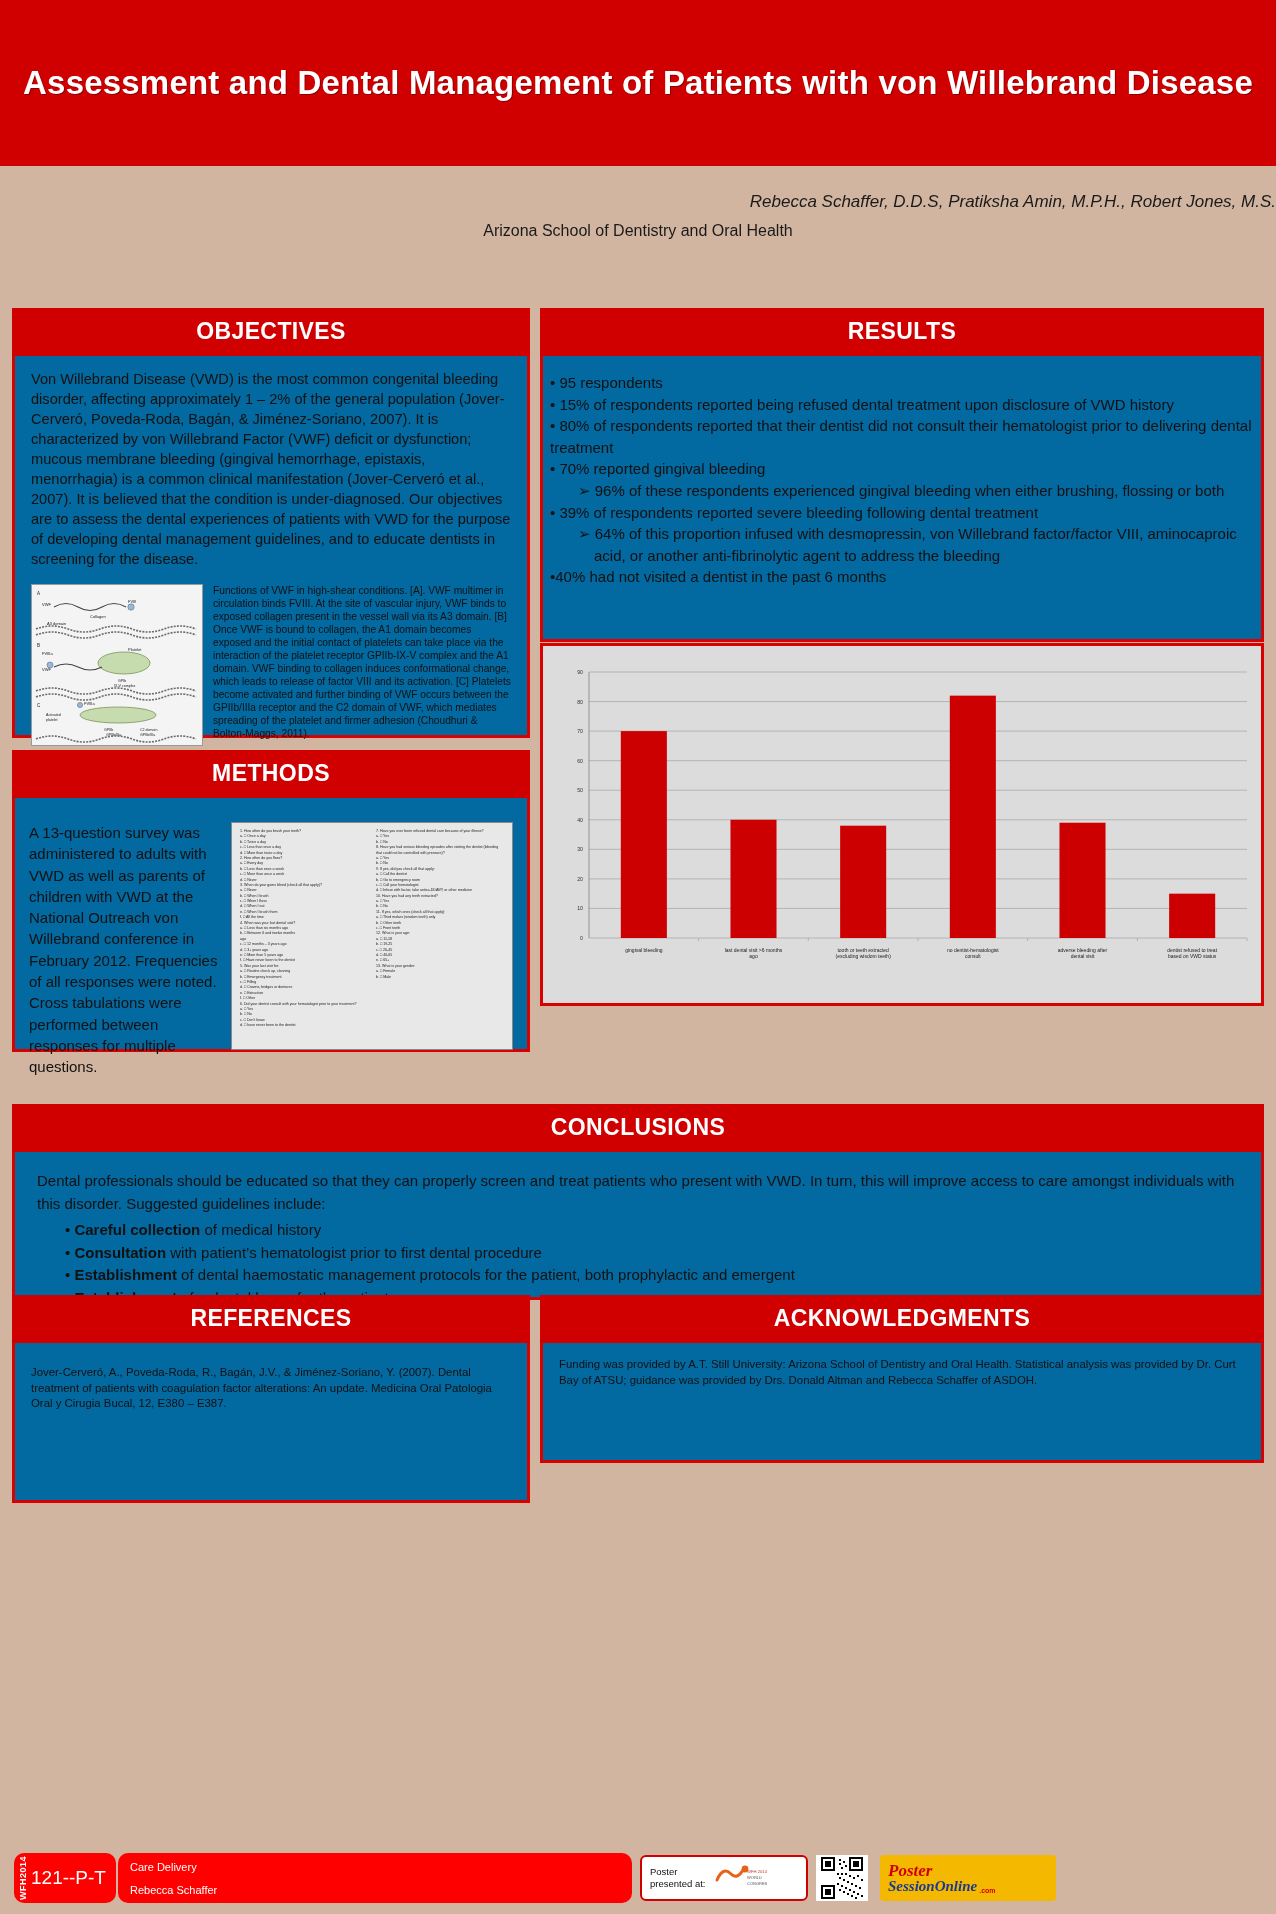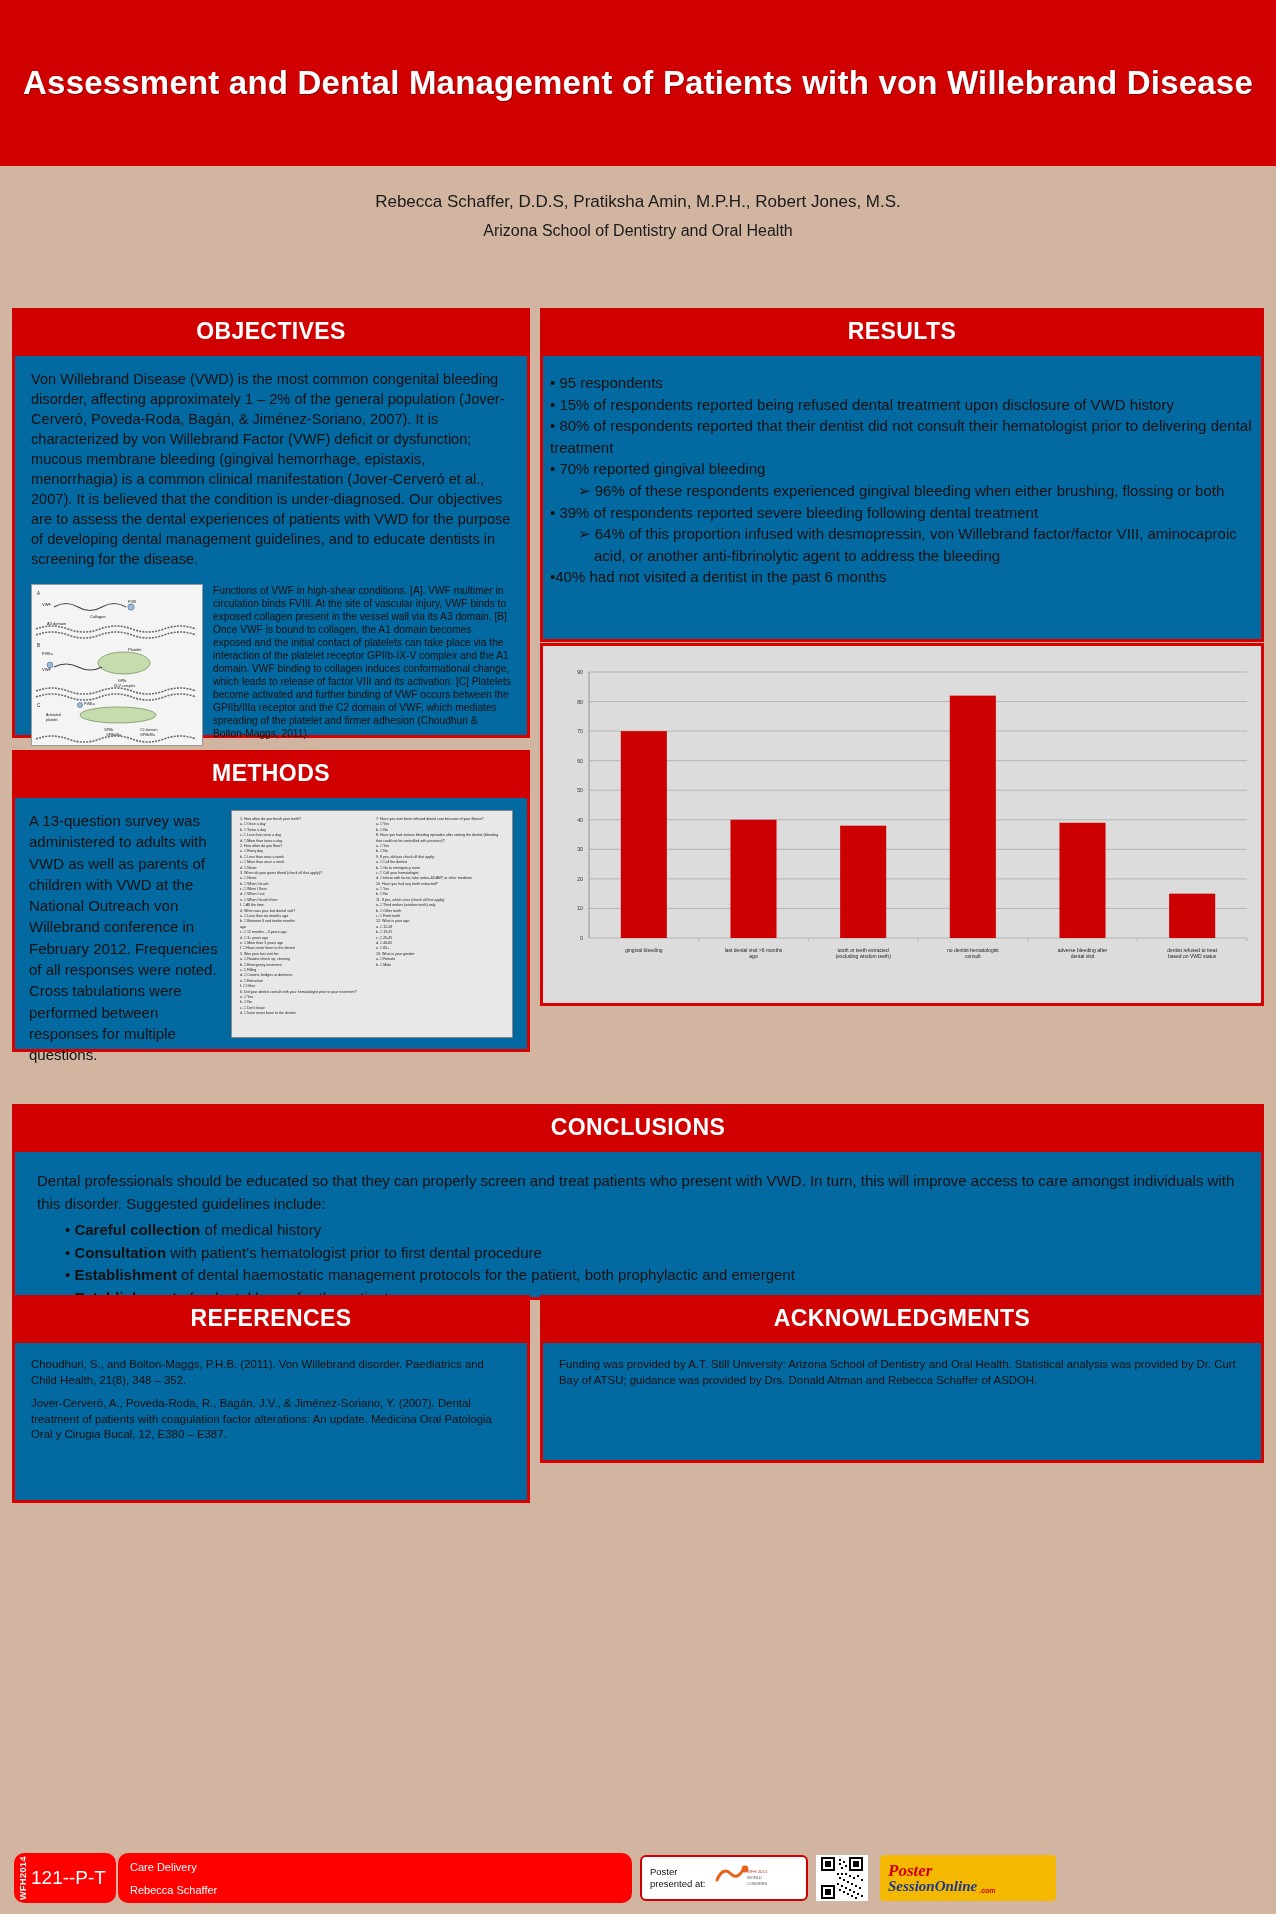--- a/index.html
+++ b/index.html
@@ -12,22 +12,22 @@
   .title-bar {
     position:absolute; left:0; top:0; width:1276px; height:166px;
     background:#d10000; display:flex; align-items:center; justify-content:center;
   }
   .title-bar h1 {
     margin:0; color:#ffffff; font-size:33px; font-weight:bold;
     text-align:center; line-height:1.35; letter-spacing:.2px;
     text-shadow:1px 1px 0 #8a0000;
   }
   .authors {
-    position:absolute; left:0; top:192px; width:1276px; text-align:center;
-    font-size:17px; color:#1a1a1a;
+    position:absolute; left:0; top:192px; width:1276px; text-align:right;
+    font-size:17px; font-style:italic; color:#1a1a1a;
   }
   .affil {
     position:absolute; left:0; top:222px; width:1276px; text-align:center;
     font-size:16px; color:#1a1a1a;
   }
   .panel { position:absolute; }
   .panel-head {
     background:#d10000; color:#fff; font-size:23px; font-weight:bold;
     text-align:center; padding:10px 0 11px 0; letter-spacing:.4px;
   }
@@ -126,21 +126,21 @@
           </g>
         </svg>
       </div>
       <div class="fig-cap" style="flex:1;">Functions of VWF in high-shear conditions. [A]. VWF multimer in circulation binds FVIII. At the site of vascular injury, VWF binds to exposed collagen present in the vessel wall via its A3 domain. [B] Once VWF is bound to collagen, the A1 domain becomes exposed and the initial contact of platelets can take place via the interaction of the platelet receptor GPIIb-IX-V complex and the A1 domain. VWF binding to collagen induces conformational change, which leads to release of factor VIII and its activation. [C] Platelets become activated and further binding of VWF occurs between the GPIIb/IIIa receptor and the C2 domain of VWF, which mediates spreading of the platelet and firmer adhesion (Choudhuri &amp; Bolton-Maggs, 2011).</div>
     </div>
   </div>
 </div>
 
 <div class="panel" style="left:12px; top:750px; width:518px;">
   <div class="panel-head">METHODS</div>
-  <div class="panel-body" style="height:254px; padding:12px 14px;">
+  <div class="panel-body" style="height:254px; padding:24px 14px;">
     <div style="display:flex; gap:12px;">
       <div class="para" style="width:190px; font-size:15px; line-height:1.42;">A 13-question survey was administered to adults with VWD as well as parents of children with VWD at the National Outreach von Willebrand conference in February 2012. Frequencies of all responses were noted. Cross tabulations were performed between responses for multiple questions.</div>
       <div class="survey-img" style="flex:1; height:228px; padding:6px 8px;">
         <div style="display:flex; gap:8px;">
           <div class="sq-col" id="sq-left" style="flex:1;">
               <div>1.  How often do you brush your teeth?</div>
               <div>a.  □ Once a day</div>
               <div>b.  □ Twice a day</div>
               <div>c.  □ Less than once a day</div>
               <div>d.  □ More than twice a day</div>
@@ -287,21 +287,20 @@
         <div>• <b>Consultation</b> with patient’s hematologist prior to first dental procedure</div>
         <div>• <b>Establishment</b> of dental haemostatic management protocols for the patient, both prophylactic and emergent</div>
         <div>• <b>Establishment</b> of a dental home for the patient</div>
       </div>
   </div>
 </div>
 
 <div class="panel" style="left:12px; top:1295px; width:518px;">
   <div class="panel-head">REFERENCES</div>
   <div class="panel-body" style="height:160px; padding:14px 16px;">
-    <div class="ref-text" id="ref1">Choudhuri, S., and Bolton-Maggs, P.H.B. (2011). Von Willebrand disorder. Paediatrics and Child Health, 21(8), 348 – 352.</div>
     <div class="ref-text" id="ref2" style="margin-top:8px;">Jover-Cerveró, A., Poveda-Roda, R., Bagán, J.V., &amp; Jiménez-Soriano, Y. (2007). Dental treatment of patients with coagulation factor alterations: An update. Medicina Oral Patologia Oral y Cirugia Bucal, 12, E380 – E387.</div>
   </div>
 </div>
 
 <div class="panel" style="left:540px; top:1295px; width:724px;">
   <div class="panel-head">ACKNOWLEDGMENTS</div>
   <div class="panel-body" style="height:120px; padding:14px 16px;">
     <div class="ack-text">Funding was provided by A.T. Still University: Arizona School of Dentistry and Oral Health. Statistical analysis was provided by Dr. Curt Bay of ATSU; guidance was provided by Drs. Donald Altman and Rebecca Schaffer of ASDOH.</div>
   </div>
 </div>

